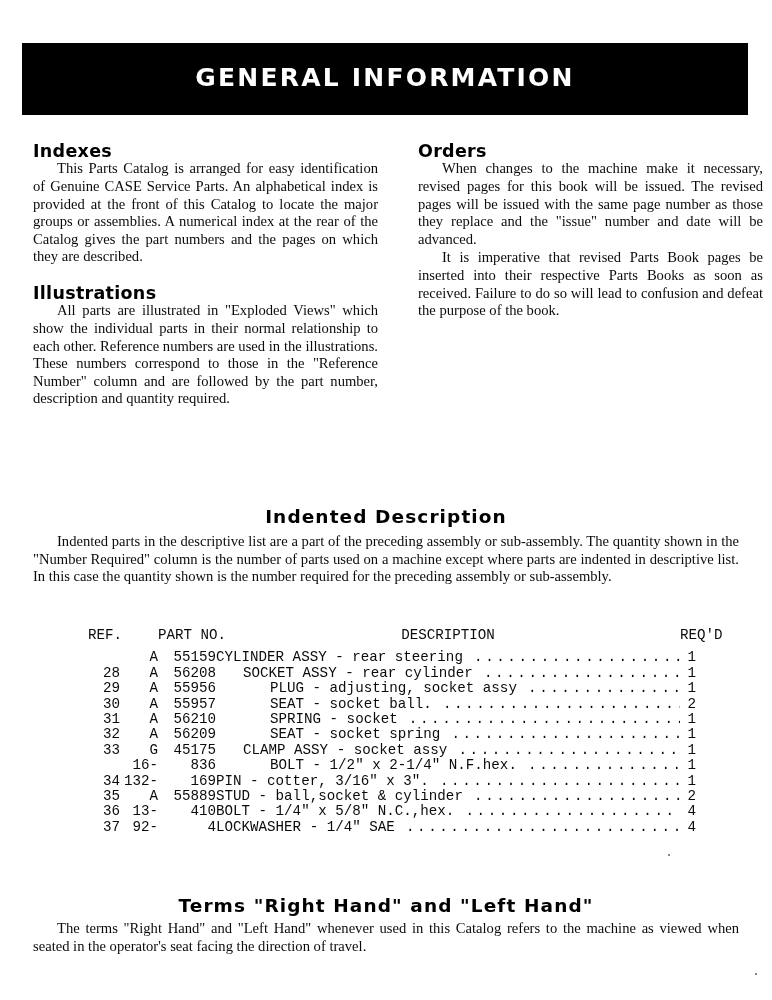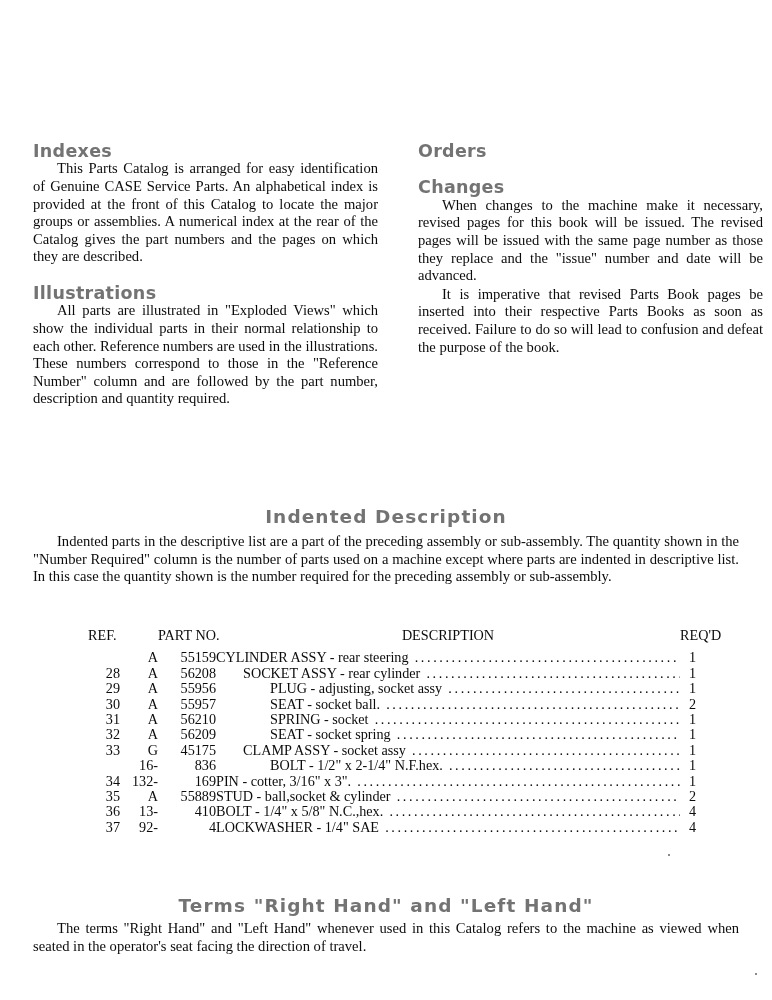--- a/index.html
+++ b/index.html
@@ -46,21 +46,21 @@
     font-size: 25px;
     letter-spacing: 2.2px;
   }
 
   
   .sec-head {
     font-family: "DejaVu Sans", "Liberation Sans", sans-serif;
     font-weight: 700;
     font-size: 17.5px;
     letter-spacing: 0.3px;
-    color: #737373;
+    color: #000000;
     line-height: 1.05;
   }
   .sec-head.center {
     text-align: center;
     font-size: 18.5px;
     letter-spacing: 1.1px;
   }
 
   
   .col {
@@ -96,21 +96,21 @@
   #indented-body   { left: 33px; top: 533px; width: 706px; }
   #terms-head      { left: 33px; top: 896px; width: 706px; }
   #terms-body      { left: 33px; top: 920px; width: 706px; }
 
   
   .table-wrap {
     position: absolute;
     left: 88px;
     top: 628px;
     width: 608px;
-    font-family: Liberation Serif, serif;
+    font-family: Liberation Mono, monospace;
     font-size: 14.2px;
   }
   table.parts {
     border-collapse: collapse;
     width: 608px;
     table-layout: fixed;
   }
   table.parts th,
   table.parts td {
     padding: 0;
@@ -168,35 +168,37 @@
     position: absolute;
     width: 2px; height: 2px;
     background: #8a8a8a;
   }
 </style>
 </head>
 <body>
 
 <div class="page">
 
+  <div class="banner">
+    <div class="banner-title">GENERAL INFORMATION</div>
+  </div>
 
   <div class="col col-left">
 
     <div class="sec-head">Indexes</div>
     <p>This Parts Catalog is arranged for easy identification of Genuine CASE Service Parts. An alphabetical index is provided at the front of this Catalog to locate the major groups or assemblies. A numerical index at the rear of the Catalog gives the part numbers and the pages on which they are described.</p>
 
     <div class="sec-head gap-head">Illustrations</div>
     <p>All parts are illustrated in "Exploded Views" which show the individual parts in their normal relationship to each other. Reference numbers are used in the illustrations. These numbers correspond to those in the "Reference Number" column and are followed by the part number, description and quantity required.</p>
   </div>
 
   <div class="col col-right">
 
     <div class="sec-head">Orders</div>
 
-    <div class="sec-head gap-head">Changes</div>
     <p>When changes to the machine make it necessary, revised pages for this book will be issued. The revised pages will be issued with the same page number as those they replace and the "issue" number and date will be advanced.</p>
     <p class="para-gap">It is imperative that revised Parts Book pages be inserted into their respective Parts Books as soon as received. Failure to do so will lead to confusion and defeat the purpose of the book.</p>
   </div>
 
   <div class="wide" id="indented-head">
     <div class="sec-head center">Indented Description</div>
   </div>
   <div class="wide" id="indented-body">
     <p>Indented parts in the descriptive list are a part of the preceding assembly or sub-assembly. The quantity shown in the "Number Required" column is the number of parts used on a machine except where parts are indented in descriptive list. In this case the quantity shown is the number required for the preceding assembly or sub-assembly.</p>
   </div>

